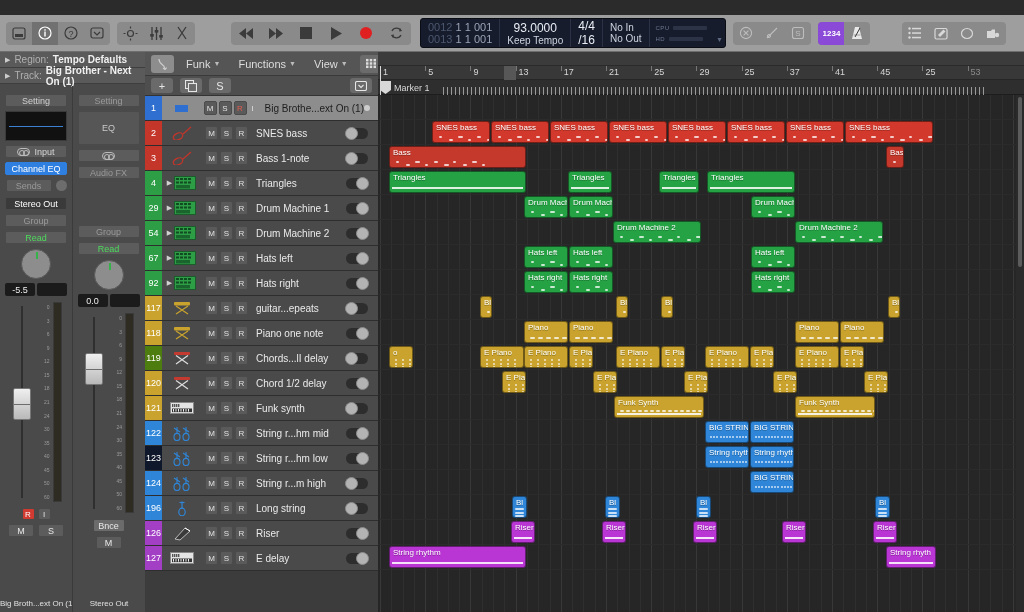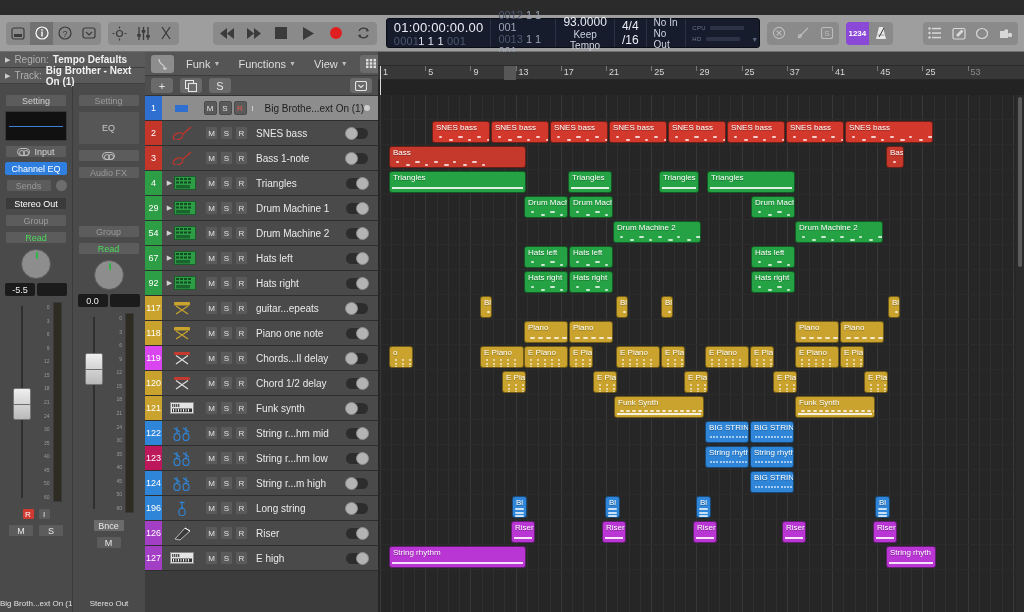--- a/index.html
+++ b/index.html
@@ -348,24 +348,20 @@
             <path d="M3 5 A5 5 0 0 1 12 5" fill="none" stroke="#3b3b3b" stroke-width="1.3"></path>
             <path d="M12 9 A5 5 0 0 1 3 9" fill="none" stroke="#3b3b3b" stroke-width="1.3"></path>
             <path d="M11 2 L13 5 L10 5.4Z" fill="#3b3b3b"></path>
             <path d="M4 12 L2 9 L5 8.6Z" fill="#3b3b3b"></path>
           </svg>
       </div>
     </div>
 
     <div class="lcd">
       <div class="lcd-cell">
-        <div class="lcd-main">01:00:00:00.00</div>
-        <div class="lcd-sub"><span>0001</span><b>1 1 1</b> <span>001</span></div>
-      </div>
-      <div class="lcd-cell">
         <div class="lcd-dim"><span>0012</span> <b>1 1 001</b></div>
         <div class="lcd-dim"><span>0013</span> <b>1 1 001</b></div>
       </div>
       <div class="lcd-cell lcd-c">
         <div class="lcd-big">93.0000</div>
         <div class="lcd-small">Keep Tempo</div>
       </div>
       <div class="lcd-cell lcd-c">
         <div class="lcd-big">4/4</div>
         <div class="lcd-big">/16</div>
@@ -973,21 +969,21 @@
           <span>M</span>
           <span>S</span>
           <span>R</span>
         </div>
         <div class="tname">Piano one note</div>
         <div class="toggle on">
           <div class="tk"></div>
         </div>
       </div>
       <div class="track">
-        <div class="tnum" style="background:#d946ef">119</div>
+        <div class="tnum" style="background:#4d7c0f">119</div>
         <div class="tdisc" style="width:40px">
           <span class="ticon">
             <svg width="22" height="14" viewBox="0 0 22 14">
               <rect x="3" y="1" width="16" height="3" rx="1" fill="#c23a30"></rect>
               <path d="M5 4.5 L17 13 M17 4.5 L5 13" stroke="#ddd" stroke-width="1.2"></path>
             </svg>
           </span>
         </div>
         <div class="msr">
           <span>M</span>
@@ -1078,21 +1074,21 @@
           <span>M</span>
           <span>S</span>
           <span>R</span>
         </div>
         <div class="tname">String r...hm mid</div>
         <div class="toggle on">
           <div class="tk"></div>
         </div>
       </div>
       <div class="track">
-        <div class="tnum" style="background:#be185d">123</div>
+        <div class="tnum" style="background:#0f172a">123</div>
         <div class="tdisc" style="width:40px">
           <span class="ticon">
             <svg width="22" height="15" viewBox="0 0 22 15">
               <g stroke="#2f86d8" stroke-width="1.1" fill="none">
                 <path d="M6 1 L6 8"></path>
                 <ellipse cx="6" cy="11" rx="3" ry="3.6"></ellipse>
                 <path d="M3 2 L9 6"></path>
               </g>
               <g stroke="#2f86d8" stroke-width="1.1" fill="none">
                 <path d="M15 1 L15 8"></path>
@@ -1208,21 +1204,21 @@
                 <rect x="18" y="7" width="1" height="2.6"></rect>
               </g>
             </svg>
           </span>
         </div>
         <div class="msr">
           <span>M</span>
           <span>S</span>
           <span>R</span>
         </div>
-        <div class="tname">E high</div>
+        <div class="tname">E delay</div>
         <div class="toggle on">
           <div class="tk"></div>
         </div>
       </div>
     </div>
 
   <div class="arrange-outer">
     <div class="topstrip"></div>
     <div class="ruler">
         <div class="tick" style="left: 2px;"></div>
@@ -1248,20 +1244,25 @@
         <div class="tick" style="left: 454px;"></div>
         <div class="bar" style="left: 457px;">41</div>
         <div class="tick" style="left: 499.2px;"></div>
         <div class="bar" style="left: 502.2px;">45</div>
         <div class="tick" style="left: 544.4px;"></div>
         <div class="bar" style="left: 547.4px;">25</div>
         <div class="tick" style="left: 589.6px;"></div>
         <div class="bar dim" style="left: 592.6px;">53</div>
         <div style="position: absolute; left: 126.3px; top: 0px; width: 12px; height: 14px; background: rgb(87, 87, 87);"></div>
       </div>
+    <div class="markerlane">
+      <div class="marker-flag"></div>
+      <div class="marker-text">Marker 1</div>
+      <div class="marker-ticks"></div>
+    </div>
     <div class="playhead"></div>
     <div class="canvas">
       <div class="gridlines">
           <div class="gl bold" style="left: 2px;"></div>
           <div class="gl" style="left: 13.3px;"></div>
           <div class="gl" style="left: 24.6px;"></div>
           <div class="gl" style="left: 35.9px;"></div>
           <div class="gl bold" style="left: 47.2px;"></div>
           <div class="gl" style="left: 58.5px;"></div>
           <div class="gl" style="left: 69.8px;"></div>

